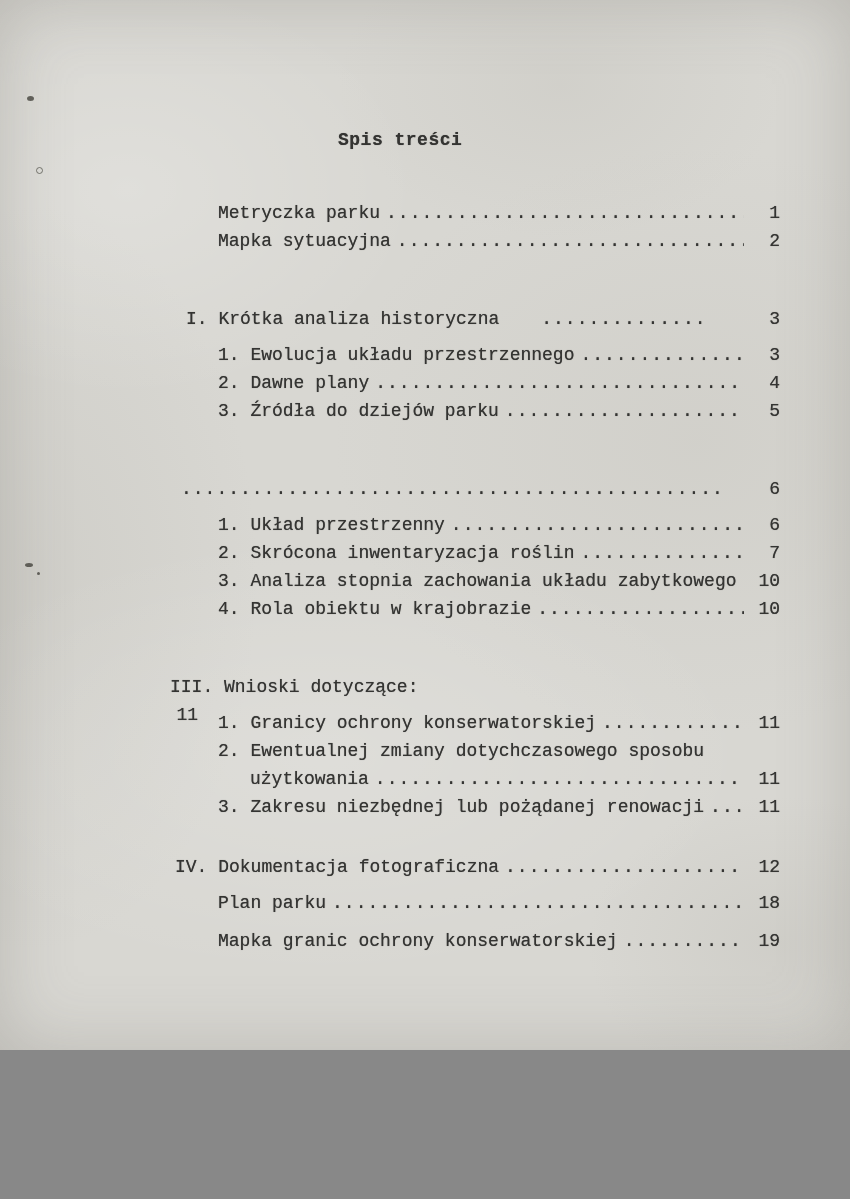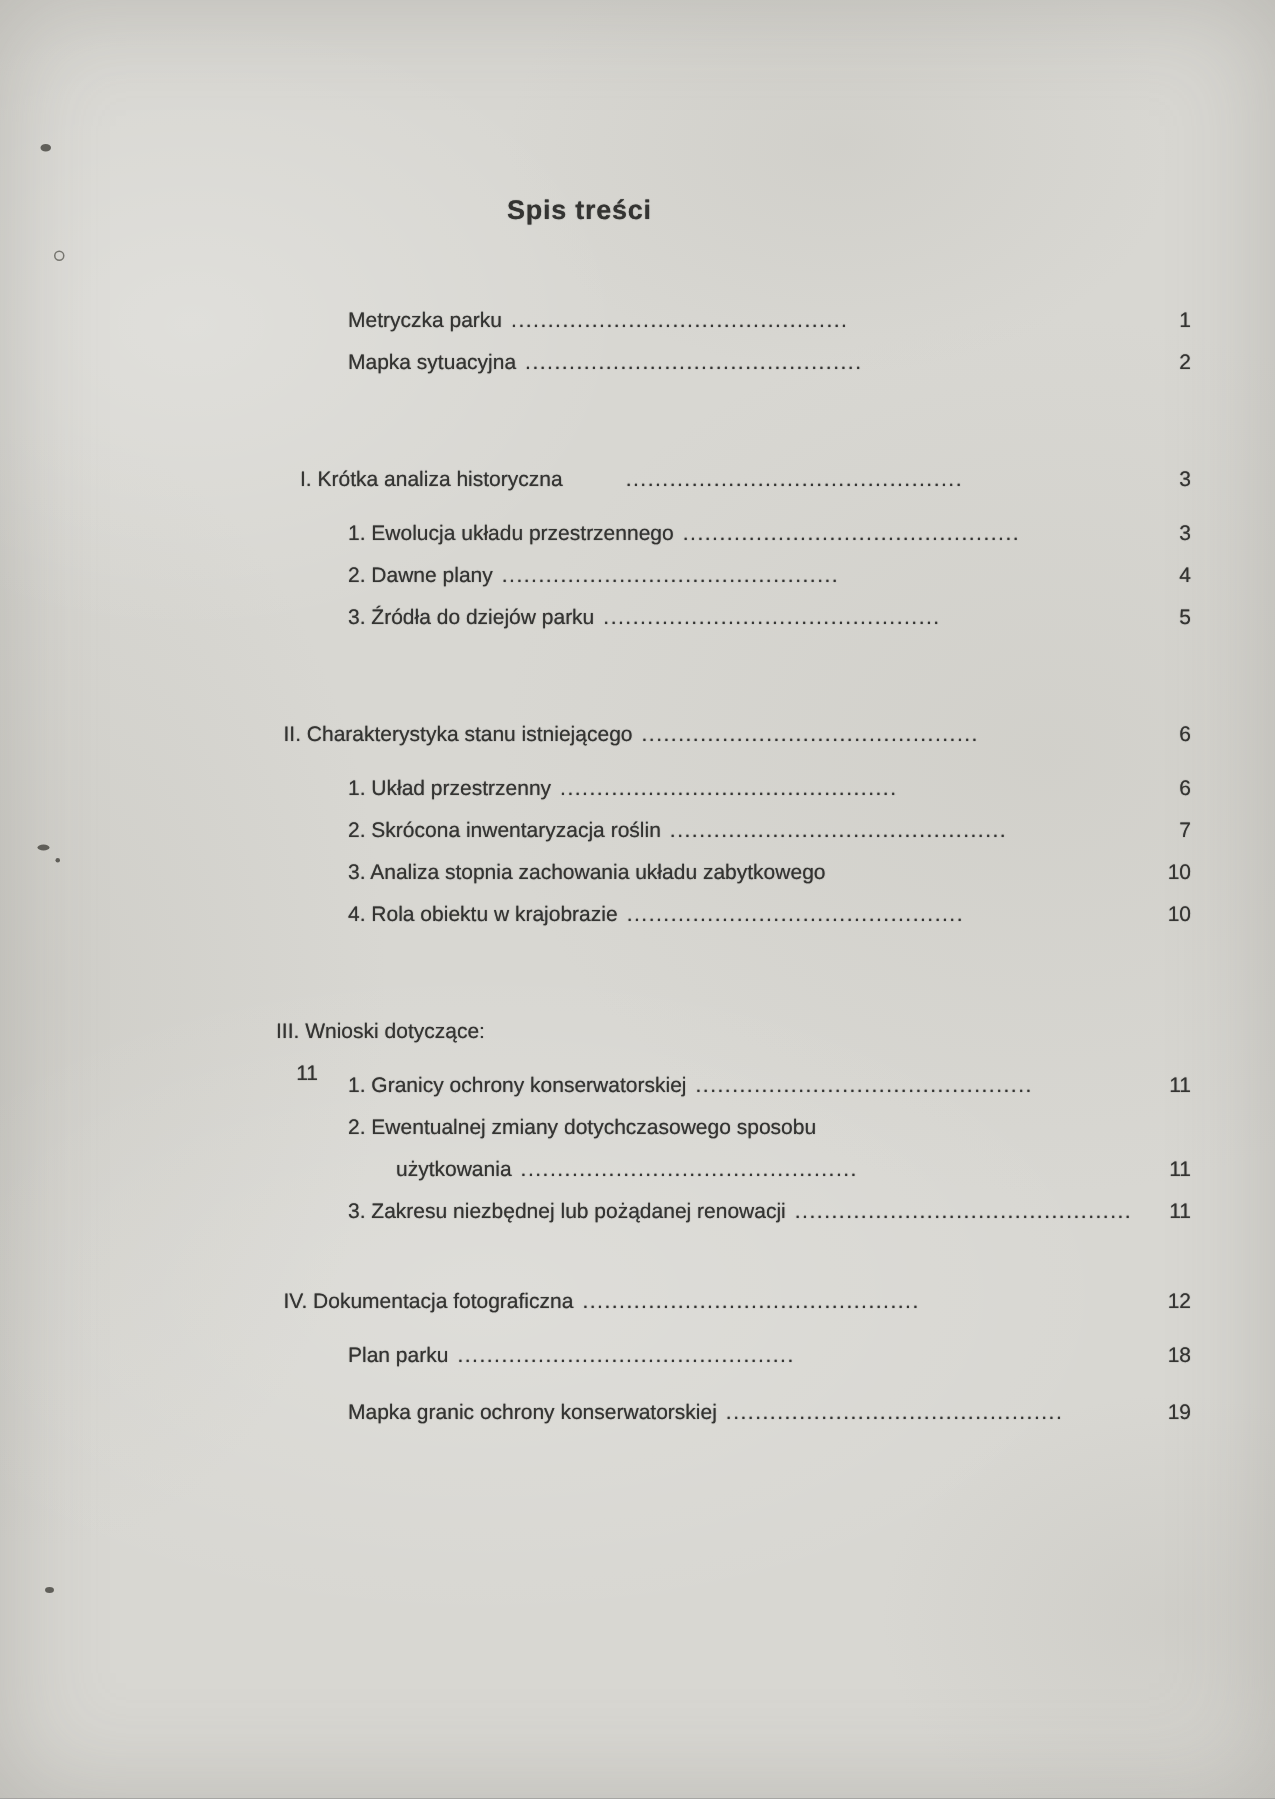--- a/index.html
+++ b/index.html
@@ -1,49 +1,49 @@
 <!DOCTYPE html>
 <html><head>
 <meta charset="utf-8">
 <style>
   html, body { margin: 0; padding: 0; background: #888; }
   .page {
     position: relative;
     width: 850px;
-    height: 1199px;
+    height: 1050px;
     margin: 0 auto;
     background-color: #d8d7d2;
     background-image:
       radial-gradient(ellipse 420px 300px at 15% 18%, rgba(255,255,255,0.20), transparent 70%),
       radial-gradient(ellipse 520px 420px at 82% 42%, rgba(186,184,176,0.22), transparent 70%),
       radial-gradient(ellipse 620px 320px at 38% 72%, rgba(255,255,255,0.16), transparent 70%),
       radial-gradient(ellipse 320px 220px at 66% 8%, rgba(178,176,168,0.18), transparent 70%),
       radial-gradient(ellipse 300px 500px at 4% 55%, rgba(170,168,160,0.18), transparent 75%),
       radial-gradient(ellipse 260px 200px at 92% 90%, rgba(172,170,162,0.20), transparent 75%);
     box-shadow: inset 0 0 70px rgba(116,114,106,0.30);
     overflow: hidden;
-    font-family: Liberation Sans, sans-serif;
+    font-family: Liberation Mono, monospace;
     color: #343432;
   }
   .title {
     position: absolute;
     left: 338px;
     top: 130px;
     font-size: 18px;
     font-weight: bold;
     letter-spacing: 0.5px;
     text-shadow: 0 0 0.7px rgba(40,40,38,0.75);
     white-space: nowrap;
   }
   .toc {
     position: absolute;
-    left: 178px;
+    left: 164px;
     top: 199px;
     width: 616px;
-    font-size: 14px;
+    font-size: 18px;
   }
   .row {
     display: flex;
     align-items: baseline;
     line-height: 28px;
     height: 28px;
     text-shadow: 0 0 0.7px rgba(40,40,38,0.70);
   }
   .label { white-space: nowrap; flex-shrink: 0; }
   .dots {
@@ -118,21 +118,20 @@
       <span class="label">2. Dawne plany</span>
       <span class="dots">..............................................</span>
       <span class="pagenum">4</span>
     </div>
       <div class="row lv-sub gap-none">
       <span class="label">3. Źródła do dziejów parku</span>
       <span class="dots">..............................................</span>
       <span class="pagenum">5</span>
     </div>
       <div class="row lv-sec4 gap-lg">
-      <span class="label">II. Charakterystyka stanu istniejącego</span>
       <span class="dots">..............................................</span>
       <span class="pagenum">6</span>
     </div>
       <div class="row lv-sub gap-sm">
       <span class="label">1. Układ przestrzenny</span>
       <span class="dots">..............................................</span>
       <span class="pagenum">6</span>
     </div>
       <div class="row lv-sub gap-none">
       <span class="label">2. Skrócona inwentaryzacja roślin</span>

